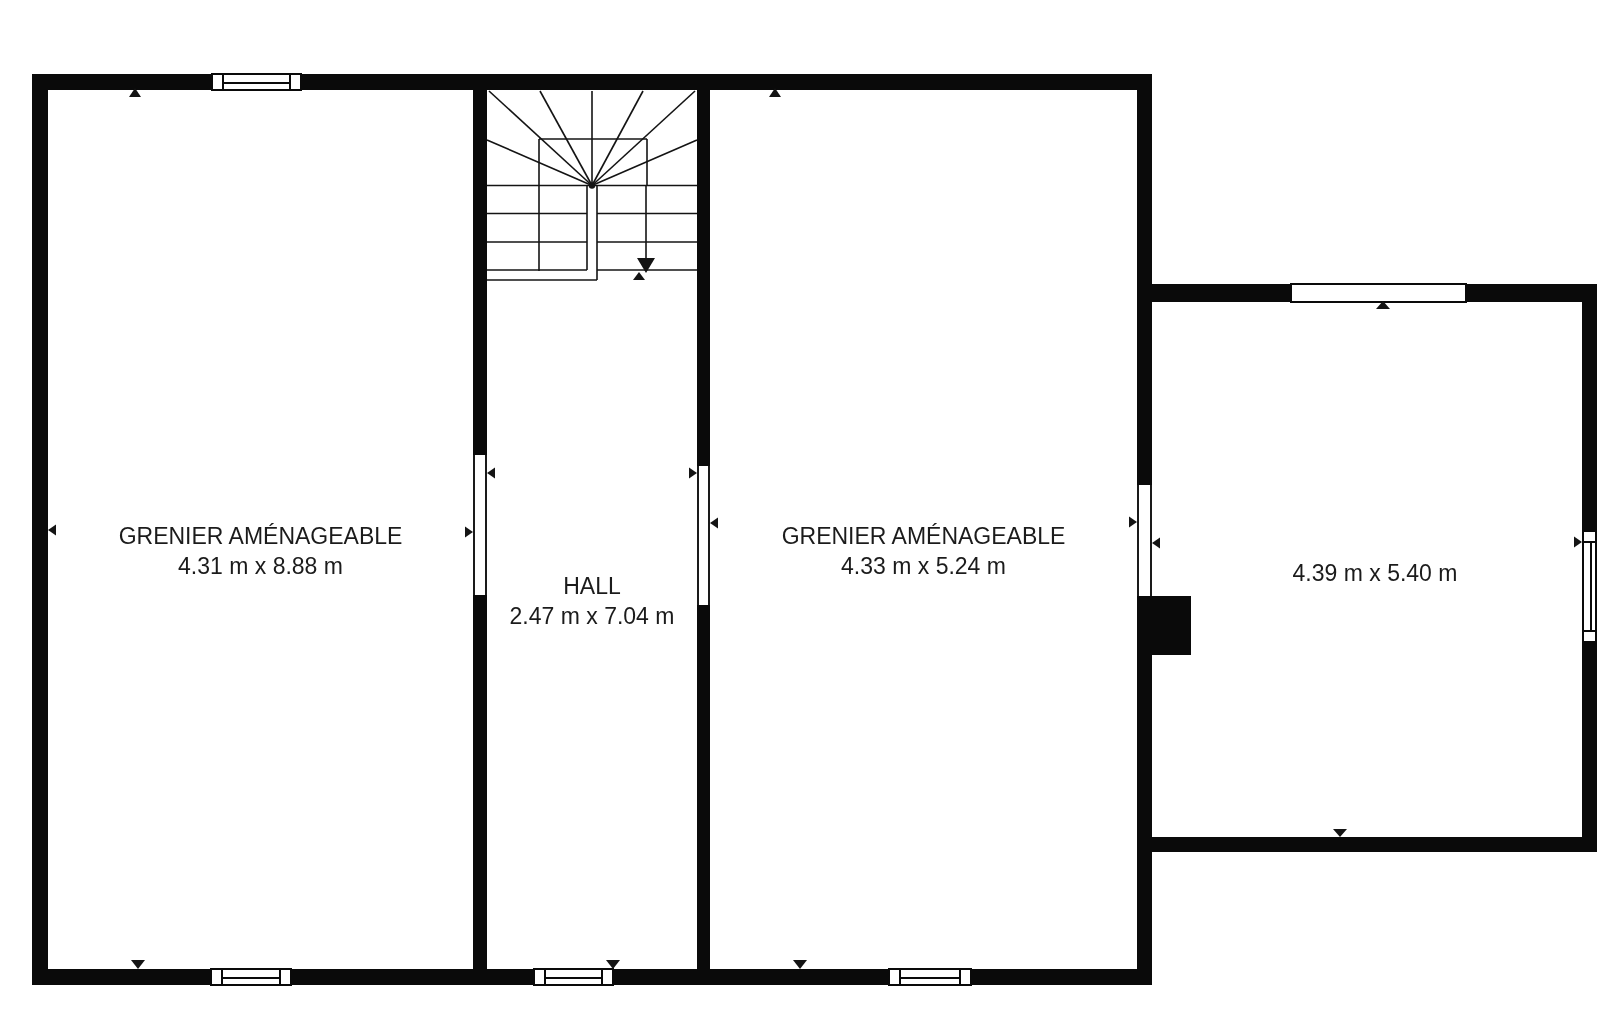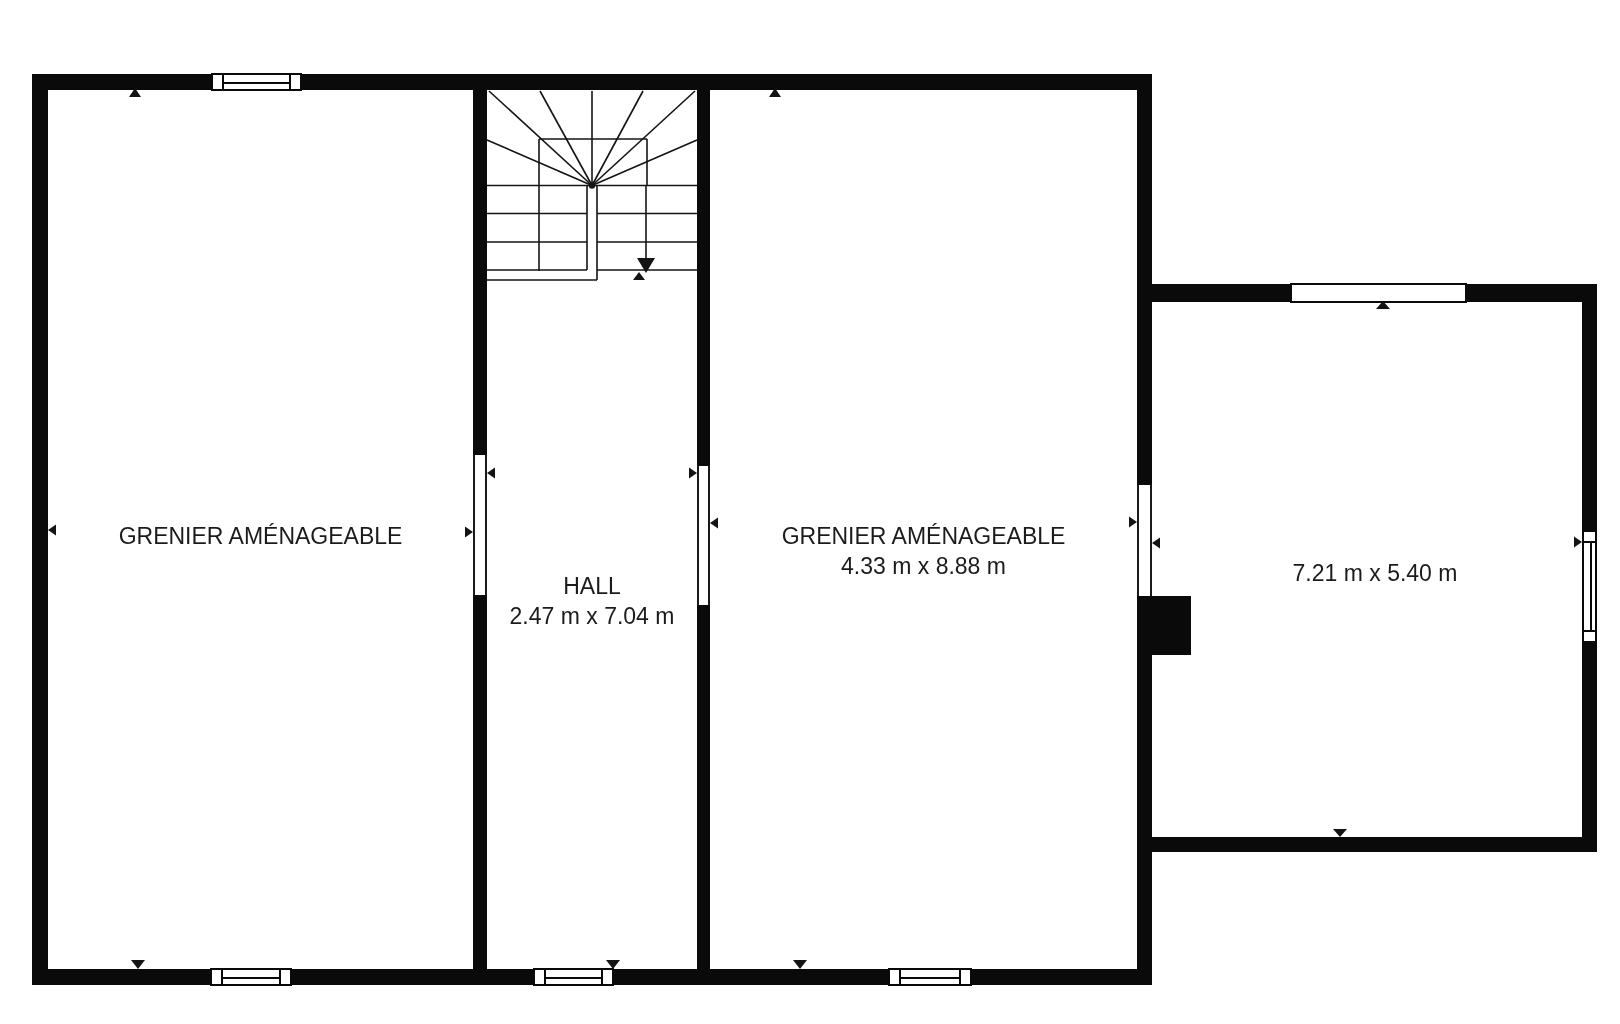--- a/index.html
+++ b/index.html
@@ -119,29 +119,30 @@
       <polygon points="793,960 807,960 800,969"></polygon>
       <polygon points="606,960 620,960 613,969"></polygon>
       <polygon points="1376,309 1390,309 1383,301"></polygon>
       <polygon points="1582,542 1574,536.5 1574,547.5"></polygon>
       <polygon points="1333,829 1347,829 1340,837"></polygon>
     </g>
   </svg>
 
   <div class="room-label" style="left:48px;top:521px;width:425px;">
     <div class="room-name">GRENIER AMÉNAGEABLE</div>
+    <div class="room-dims">4.31 m x 8.88 m</div>
   </div>
 
   <div class="room-label" style="left:487px;top:571px;width:210px;">
     <div class="room-name">HALL</div>
     <div class="room-dims">2.47 m x 7.04 m</div>
   </div>
 
   <div class="room-label" style="left:710px;top:521px;width:427px;">
     <div class="room-name">GRENIER AMÉNAGEABLE</div>
-    <div class="room-dims">4.33 m x 8.88 m</div>
+    <div class="room-dims">4.33 m x 5.24 m</div>
   </div>
 
   <div class="room-label" style="left:1159px;top:558px;width:432px;">
-    <div class="room-dims">7.21 m x 5.40 m</div>
+    <div class="room-dims">4.39 m x 5.40 m</div>
   </div>
 
 </div>
 
 </body></html>

